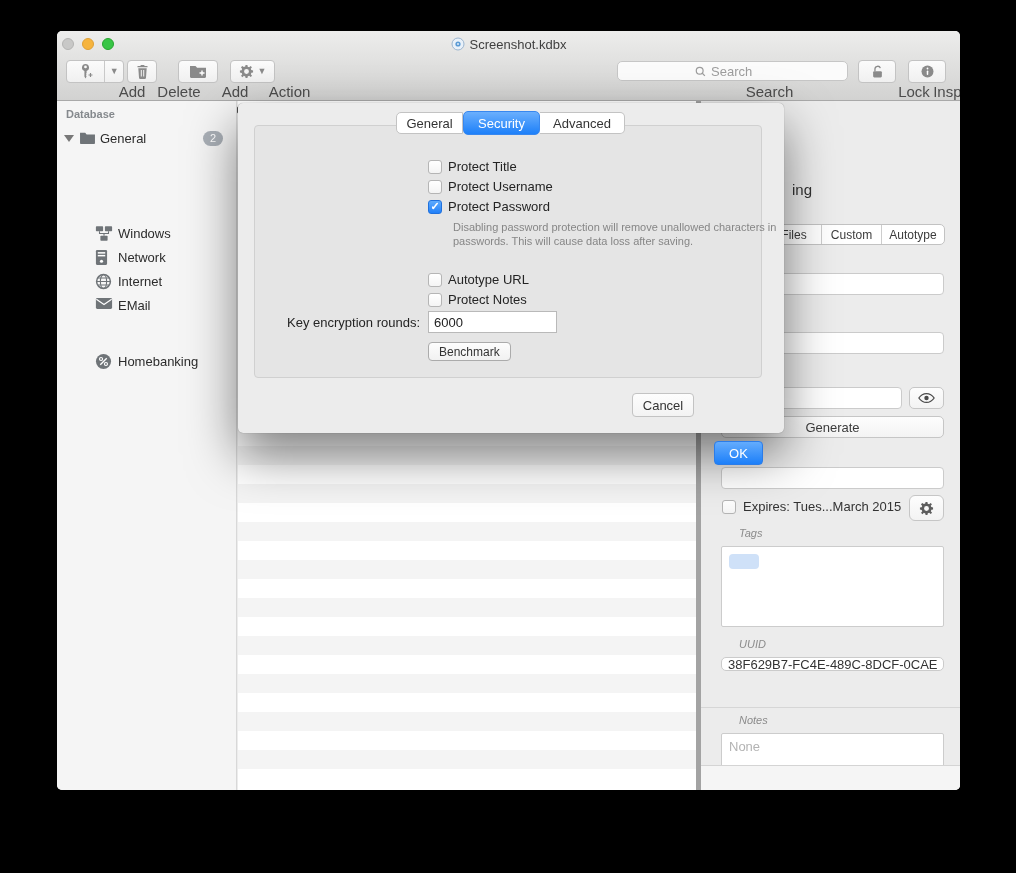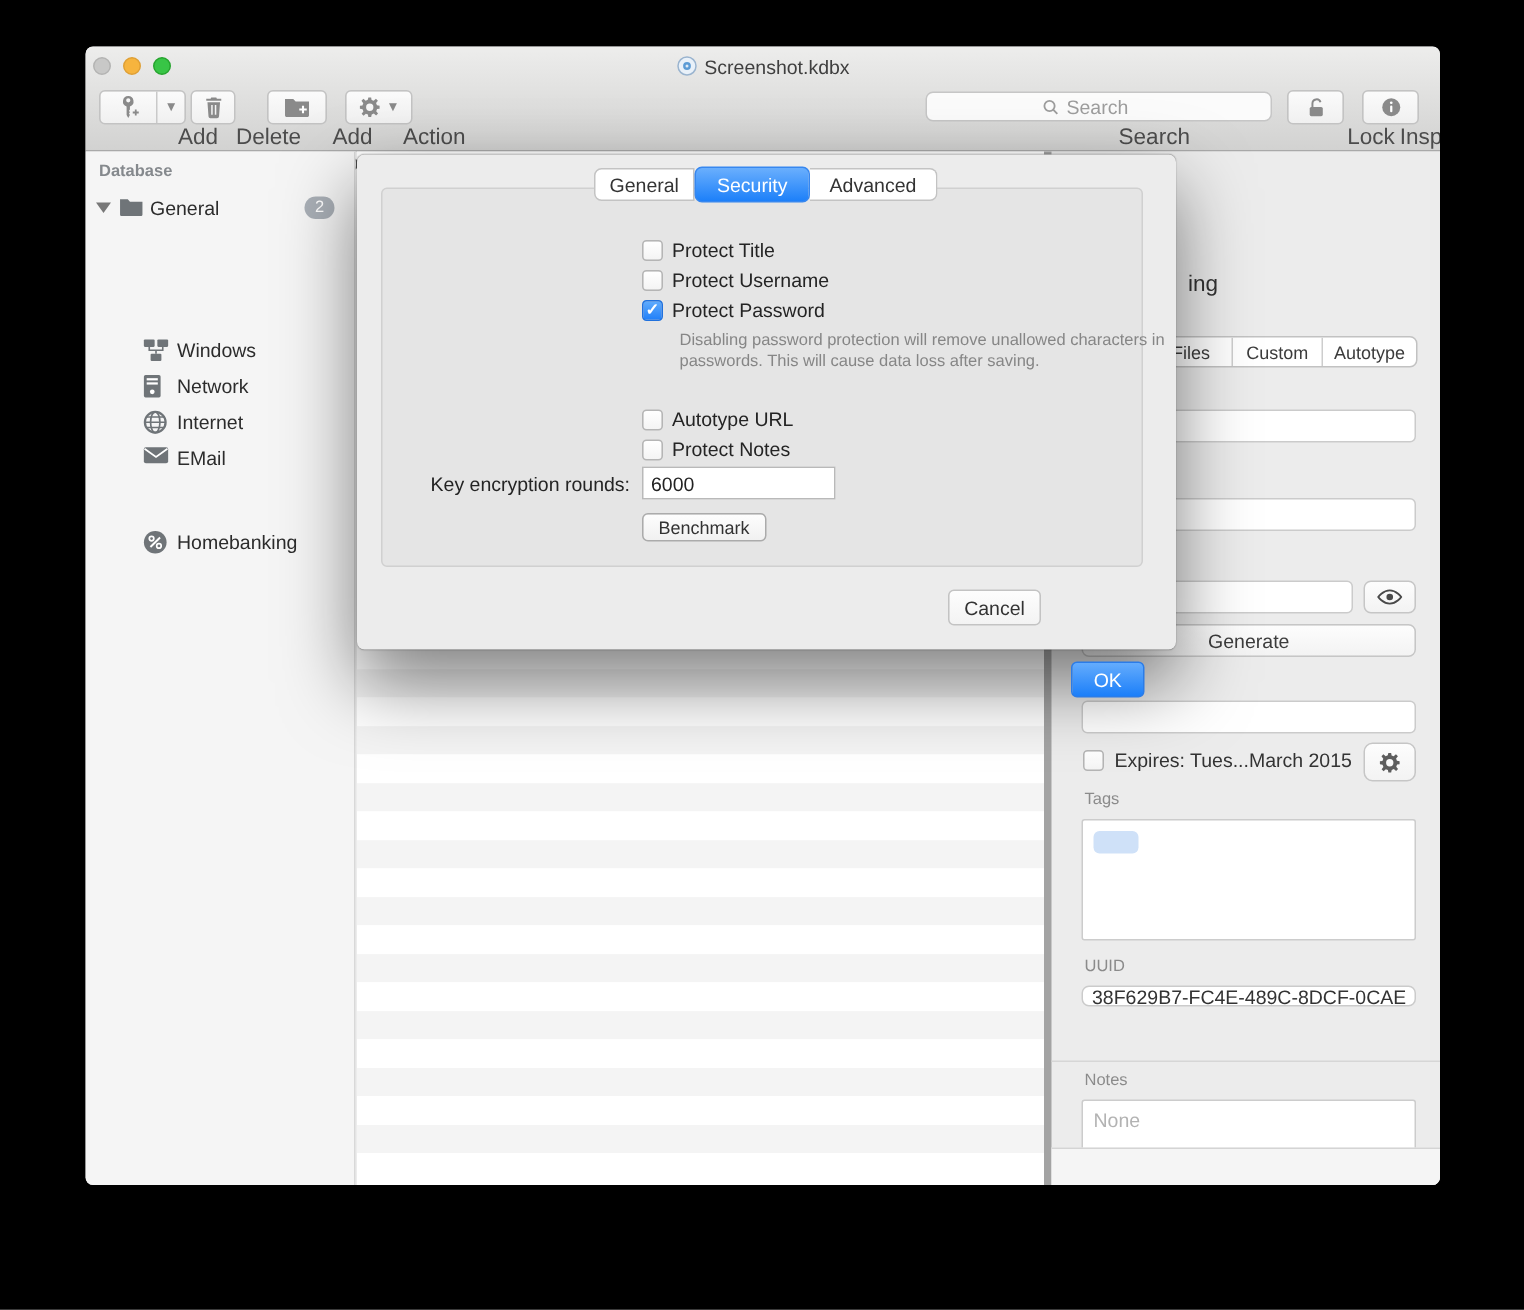--- a/index.html
+++ b/index.html
@@ -74,21 +74,21 @@
   .iseg .seg { height:100%; display:flex; align-items:center; justify-content:center;
                font-size:12px; color:#3c3c3c; border-left:1px solid #cdcdcd; }
   .iseg .seg:first-child { border-left:none; }
   .ifield { position:absolute; left:20px; width:223px; height:22px; background:#fff;
             border:1px solid #cbcbcb; border-radius:4px; font-size:13px; color:#333;
             padding:0 6px; font-family:inherit; outline:none; white-space:nowrap;
             overflow:hidden; }
   .ibtn { position:absolute; background:linear-gradient(#fdfdfd,#f3f3f3);
           border:1px solid #c6c6c6; border-radius:5px; display:flex; align-items:center;
           justify-content:center; font-size:13px; color:#3c3c3c;text-align:right; }
-  .ilabel { position:absolute; left:22px; font-size:11px; color:#8b8b8b; }
+  .ilabel { position:absolute; left:38px; font-size:11px; color:#8b8b8b;font-style:italic; }
   .expires-row { position:absolute; left:21px; top:398px; display:flex; gap:7px;
                  align-items:center; font-size:13px; color:#333; }
   .tagsbox { position:absolute; left:20px; top:445px; width:223px; height:81px;
              background:#fff; border:1px solid #ccc; border-radius:2px; }
   .tag-token { position:absolute; left:7px; top:7px; width:30px; height:15px;
                background:#cfe1f8; border-radius:4px; }
   .notesbox { position:absolute; left:20px; top:632px; width:223px; height:93px;
               background:#fff; border:1px solid #ccc; border-radius:2px; resize:none;
               font-family:inherit; font-size:13px; padding:5px 7px; outline:none; }
   .notesbox::placeholder { color:#b3b3b3; }

